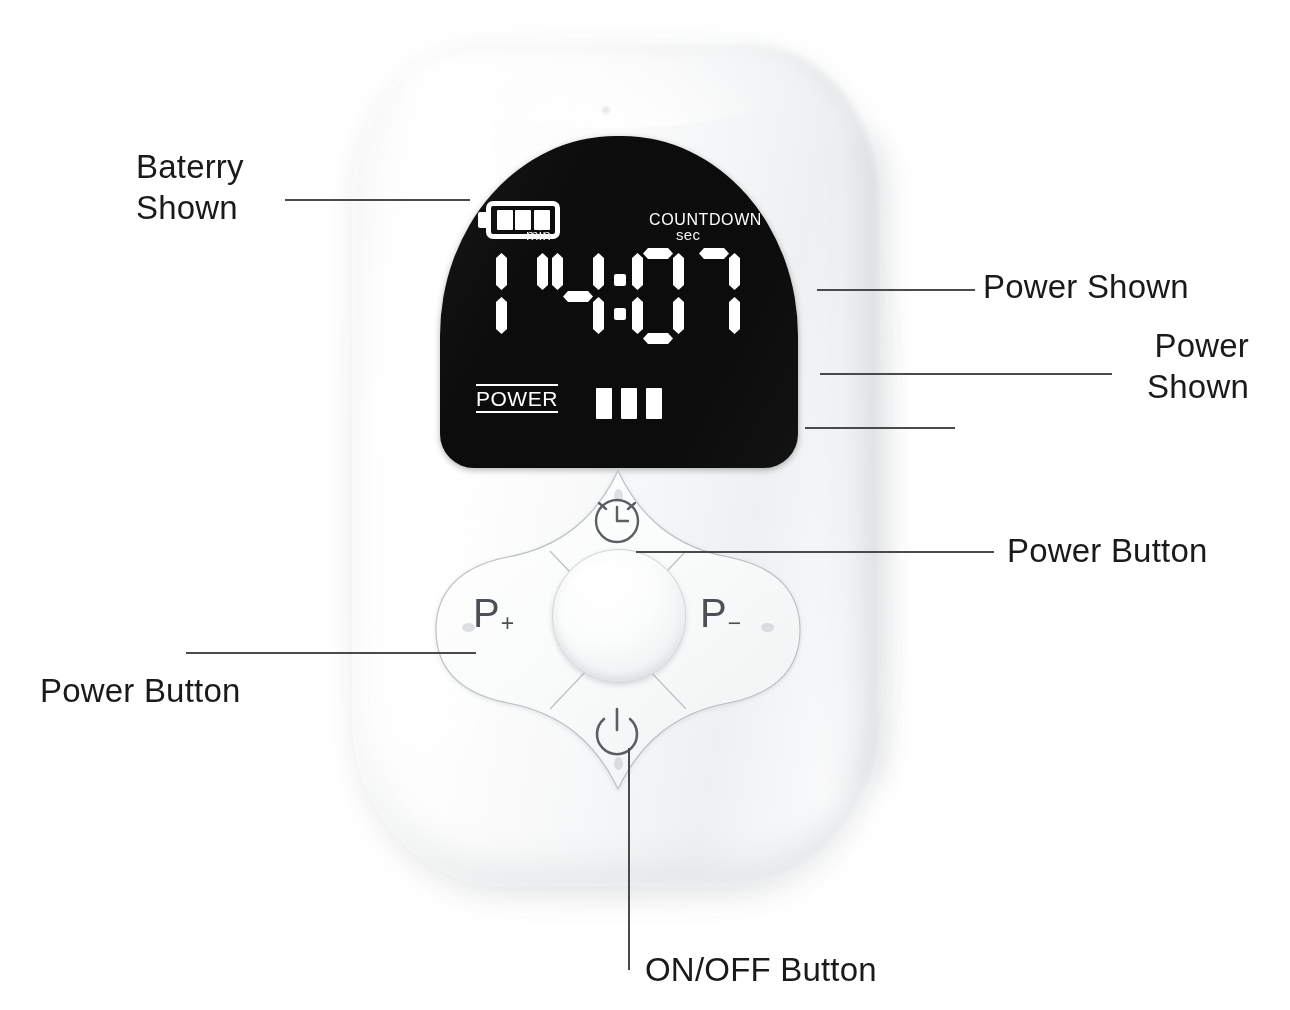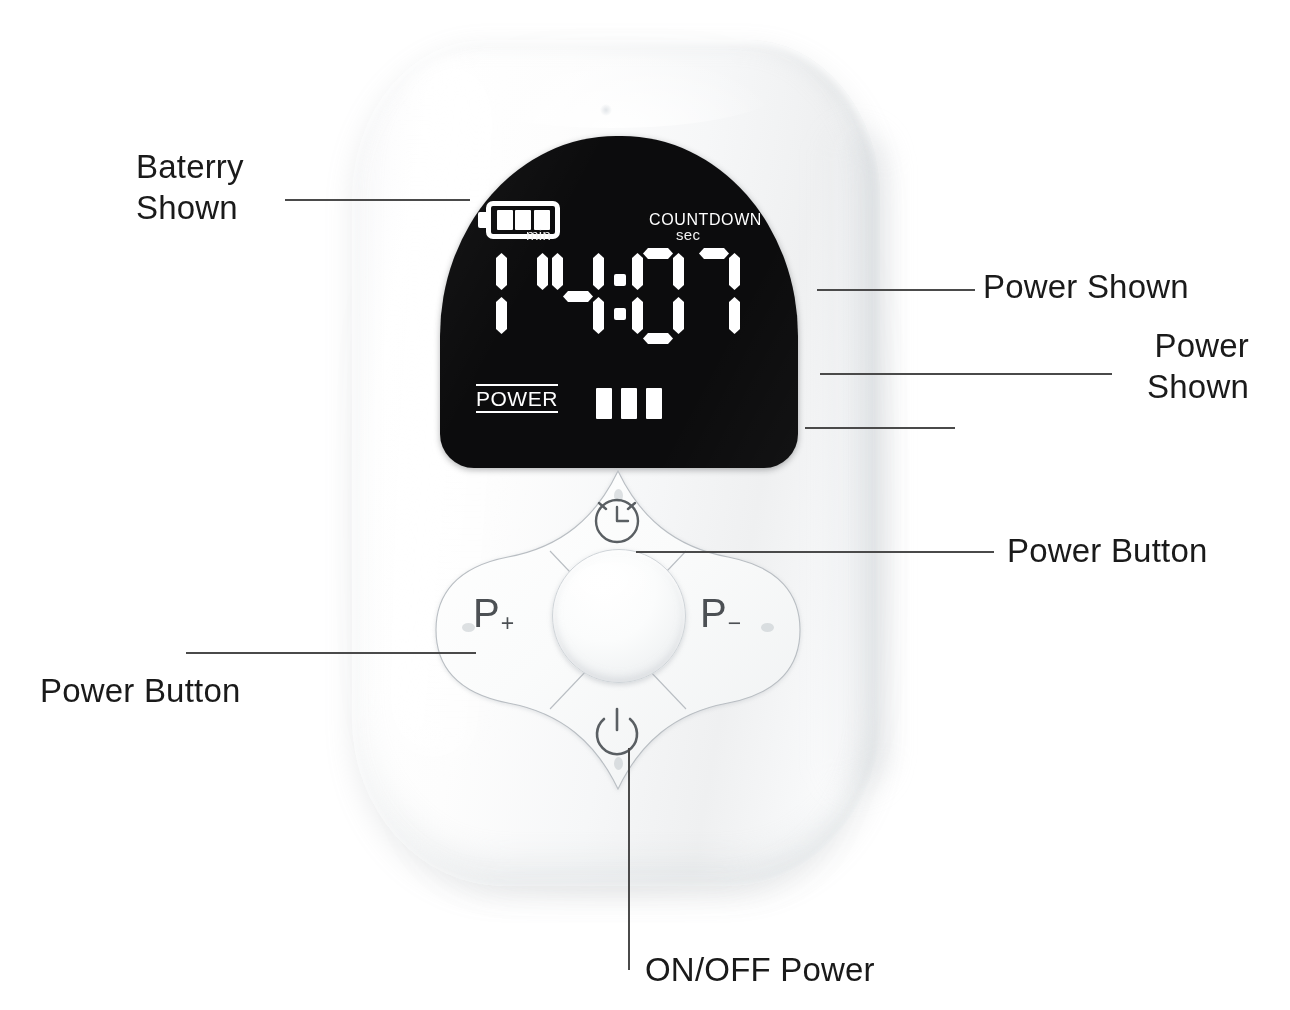--- a/index.html
+++ b/index.html
@@ -532,16 +532,16 @@
   <div class="leader h" style="left:820px; top:373px; width:292px;"></div>
 
   <div class="leader h" style="left:805px; top:427px; width:150px;"></div>
 
   <div class="anno l" style="left:1007px; top:530px; width:280px;">Power Button</div>
   <div class="leader h" style="left:636px; top:551px; width:358px;"></div>
 
   <div class="anno l" style="left:40px; top:670px; width:320px;">Power Button</div>
   <div class="leader h" style="left:186px; top:652px; width:290px;"></div>
 
-  <div class="anno l" style="left:645px; top:949px; width:340px;">ON/OFF Power</div>
+  <div class="anno l" style="left:645px; top:949px; width:340px;">ON/OFF Button</div>
   <div class="leader v" style="left:628px; top:748px; height:222px;"></div>
 
 </div>
 
 </body></html>

